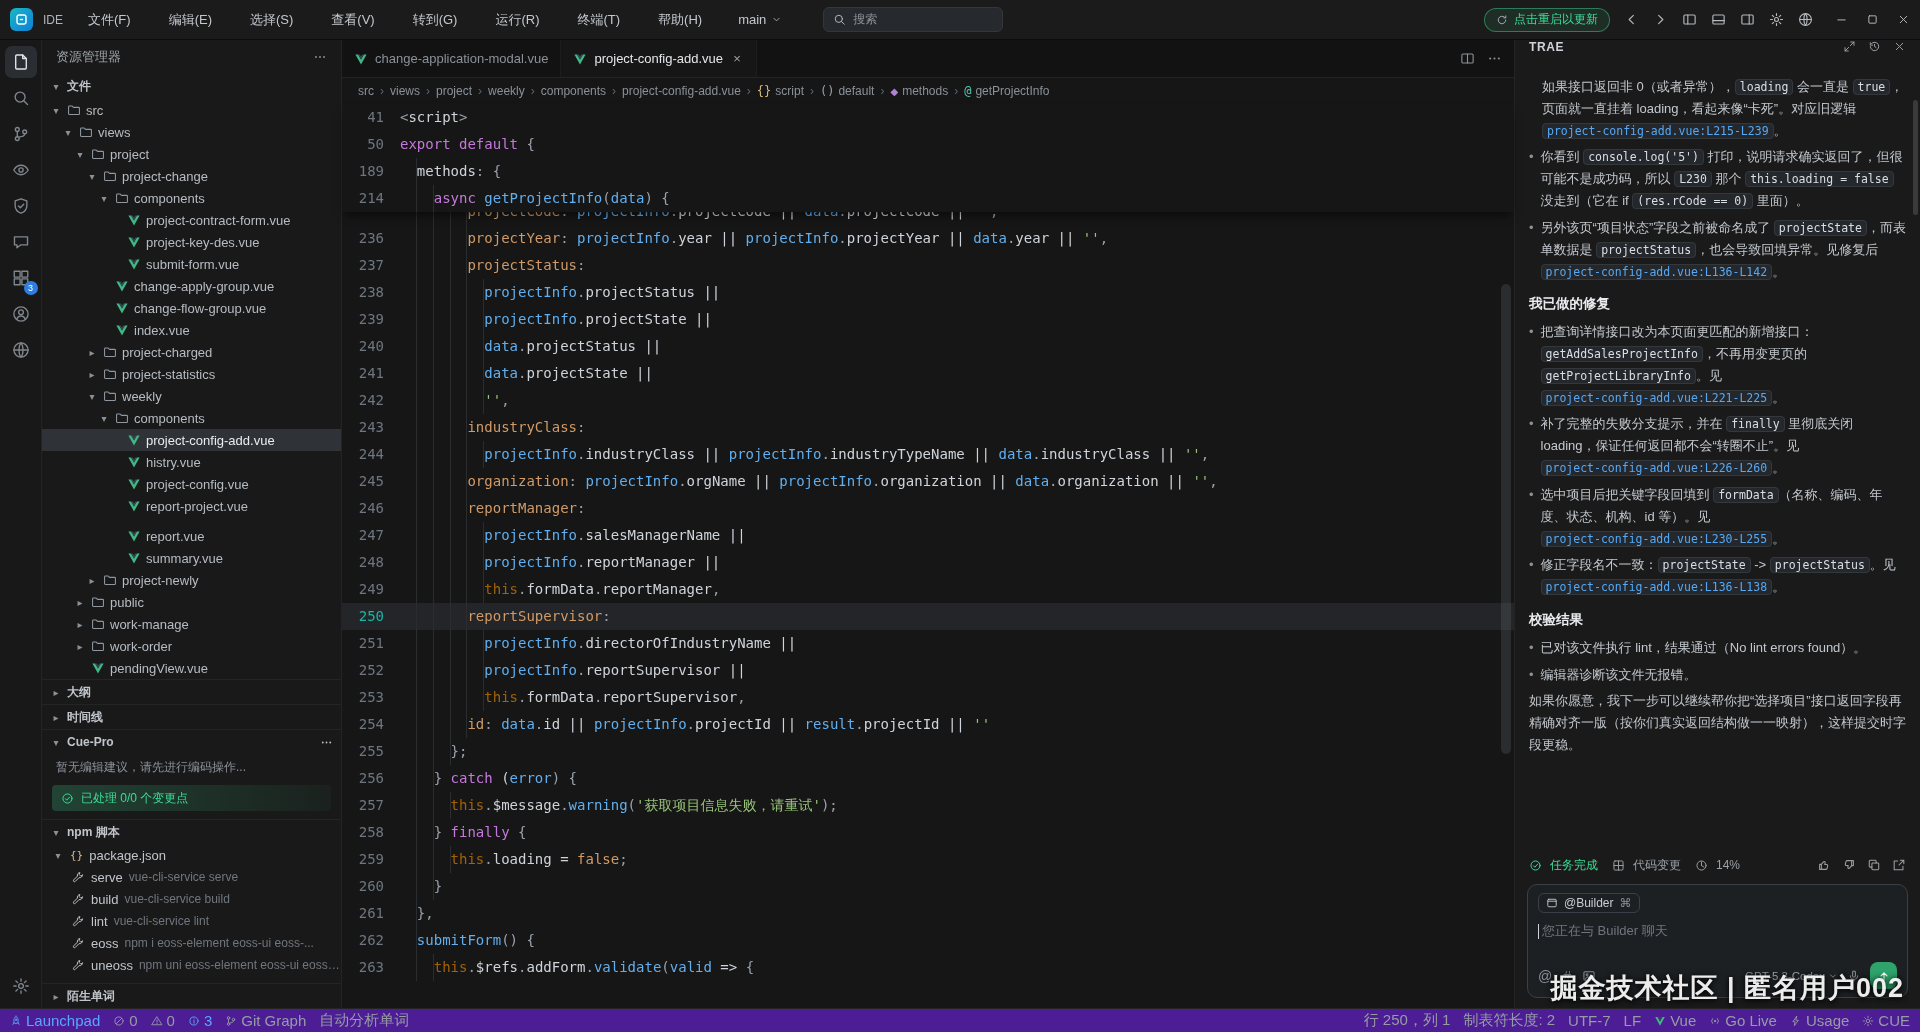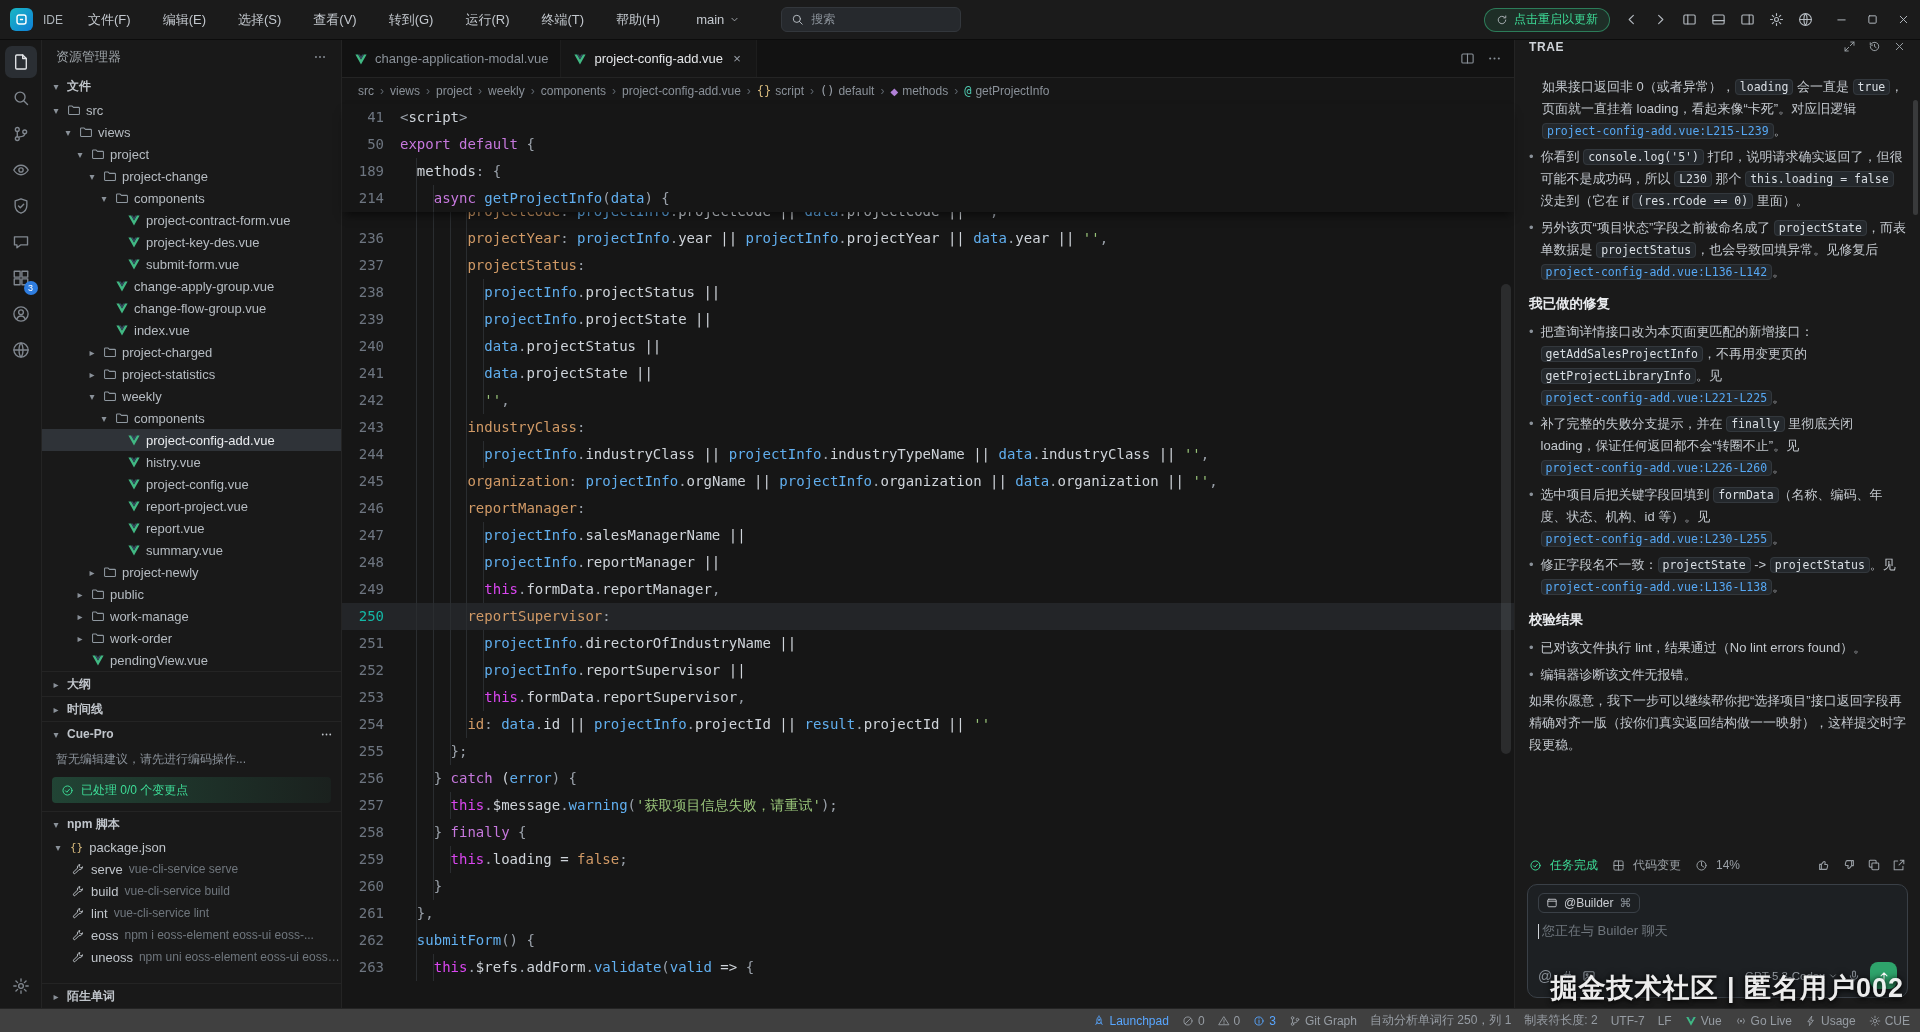--- a/index.html
+++ b/index.html
@@ -15,21 +15,21 @@
   .titlebar {
     height: 40px; flex: none; background: #1b1b1b; border-bottom: 1px solid #0c0c0c;
     display: flex; align-items: center; padding: 0 10px; gap: 10px;
   }
   .logo {
     width: 23px; height: 23px; border-radius: 6px; flex: none;
     background: linear-gradient(135deg, #19b7c4, #0f7fd6);
     display: flex; align-items: center; justify-content: center; color: #fff;
   }
   .app-label { color: #aeb4ba; font-size: 12px; margin-right: 6px; }
-  .menus { display: flex; gap: 14px; text-align: right; }
+  .menus { display: flex; gap: 20px; text-align: right; }
   .menu-item { padding: 4px 9px; border-radius: 5px; color: #c3c8ce; font-size: 13px; cursor: default; }
   .branch { display: flex; align-items: center; gap: 5px; padding: 3px 9px; border-radius: 5px; color: #c3c8ce; margin-left: 8px; }
   .searchbox {
     margin-left: 22px; width: 180px; height: 25px; border-radius: 6px;
     background: #26292d; border: 1px solid #33373c; display: flex; align-items: center;
     gap: 7px; padding: 0 9px; color: #8a9199; font-size: 12px;
   }
   .tb-right { margin-left: auto; display: flex; align-items: center; gap: 14px; color: #b4bac0; }
   .update-pill {
     display: flex; align-items: center; gap: 6px; height: 24px; padding: 0 11px;
@@ -100,21 +100,21 @@
   .crow { display: flex; height: 27px; line-height: 27px; }
   .crow.cur { background: #232528; }
   .ln { width: 58px; flex: none; text-align: right; padding-right: 16px; color: #6e7681; }
   .crow.cur .ln { color: #14b8a6; }
   .cl { white-space: pre; flex: 1; min-width: 0; }
   .ind { display: inline-block; height: 27px; vertical-align: top;
     background: repeating-linear-gradient(to right, transparent 0, transparent calc(2ch - 1px), #2a2d30 calc(2ch - 1px), #2a2d30 2ch); }
   .clipwrap { height: 13px; overflow: hidden; }
   .clipwrap .crow { margin-top: -14px; }
   .tk-p { color: #cfd4da; } .tk-k { color: #c678dd; } .tk-f { color: #61afef; }
-  .tk-y { color: #d19a66; } .tk-o { color: #61afef; } .tk-t { color: #d946ef; }
+  .tk-y { color: #d19a66; } .tk-o { color: #61afef; } .tk-t { color: #a16207; }
   .tk-s { color: #98c379; } .tk-b { color: #d19a66; } .tk-g { color: #9aa1aa; }
   .ed-scroll { position: absolute; right: 3px; top: 180px; width: 10px; height: 470px; border-radius: 5px; background: rgba(140,145,150,.18); z-index: 5; }
 
   
   .aipanel { width: 406px; flex: none; background: #1a1a1a; border-left: 1px solid #242424; display: flex; flex-direction: column; position: relative; }
   .ai-header { height: 34px; flex: none; display: flex; align-items: flex-start; padding: 0 14px; gap: 10px; }
   .ai-title { font-size: 12px; font-weight: 700; letter-spacing: .6px; color: #d0d4d9; }
   .ai-hicons { margin-left: auto; display: flex; gap: 12px; color: #9aa0a6; }
   .ai-content { flex: 1; min-height: 0; overflow: hidden; padding: 2px 14px 0; font-size: 13px; line-height: 1.68; color: #c3c8ce; }
   .ai-p { margin: 5px 0; }
@@ -138,23 +138,23 @@
   .ai-ph { margin-top: 9px; height: 38px; color: #6f767d; font-size: 13px; display: flex; align-items: flex-start; gap: 3px; }
   .caret { width: 1px; height: 15px; background: #d0d4d9; margin-top: 2px; }
   .ai-bottom { display: flex; align-items: center; gap: 11px; color: #8a9199; margin-top: 2px; }
   .ai-bottom .right { margin-left: auto; display: flex; align-items: center; gap: 9px; }
   .model { font-size: 11.5px; color: #9aa0a6; display: flex; align-items: center; gap: 3px; }
   .send-btn { width: 27px; height: 27px; border-radius: 8px; background: #2ea36b; color: #fff; display: flex; align-items: center; justify-content: center; }
   .panel-scroll { position: absolute; right: 2px; top: 60px; width: 5px; height: 115px; border-radius: 3px; background: rgba(150,155,160,.25); }
 
   
   .statusbar {
-    height: 24px; flex: none; background: #404040; border-top: 1px solid #242424;
-    display: flex; align-items: center; justify-content: flex-end; padding: 0 10px;
-    font-size: 12px; color: #969ca3;
+    height: 24px; flex: none; background: #4c1d95; border-top: 1px solid #242424;
+    display: flex; align-items: center; justify-content: space-between; padding: 0 10px;
+    font-size: 15px; color: #969ca3;
   }
   .st-group { display: flex; align-items: center; gap: 13px; }
   .st-item { display: flex; align-items: center; gap: 4px; white-space: nowrap; }
   .st-item .ic { display: flex; }
   .st-launch { color: #58a6ff; }
   .st-info { color: #58a6ff; }
 
   .ic { display: inline-flex; align-items: center; }
   .watermark {
     position: absolute; right: 16px; bottom: 26px; z-index: 50;
@@ -535,21 +535,21 @@
           <div class="trow" style="padding-left: 68px;">
             <span class="tchev"></span>
             <span class="ticon">
               <svg width="14" height="14" viewBox="0 0 16 16" fill="none" stroke="currentColor" stroke-width="1.2" stroke-linecap="round" stroke-linejoin="round">
                 <path d="M1.6 2.8h3.1L8 8.5l3.3-5.7h3.1L8 14.2z" fill="#41b883" stroke="none"></path>
                 <path d="M4.7 2.8h1.9L8 5.2l1.4-2.4h1.9L8 8.6z" fill="#34495e" stroke="none"></path>
               </svg>
             </span>
             <span class="tlabel">report-project.vue</span>
           </div>
-          <div class="trow" style="padding-left: 68px;">
+          <div class="trow" style="padding-left: 68px; margin-top: 8px;">
             <span class="tchev"></span>
             <span class="ticon">
               <svg width="14" height="14" viewBox="0 0 16 16" fill="none" stroke="currentColor" stroke-width="1.2" stroke-linecap="round" stroke-linejoin="round">
                 <path d="M1.6 2.8h3.1L8 8.5l3.3-5.7h3.1L8 14.2z" fill="#41b883" stroke="none"></path>
                 <path d="M4.7 2.8h1.9L8 5.2l1.4-2.4h1.9L8 8.6z" fill="#34495e" stroke="none"></path>
               </svg>
             </span>
             <span class="tlabel">report.vue</span>
           </div>
           <div class="trow" style="padding-left: 68px;">

